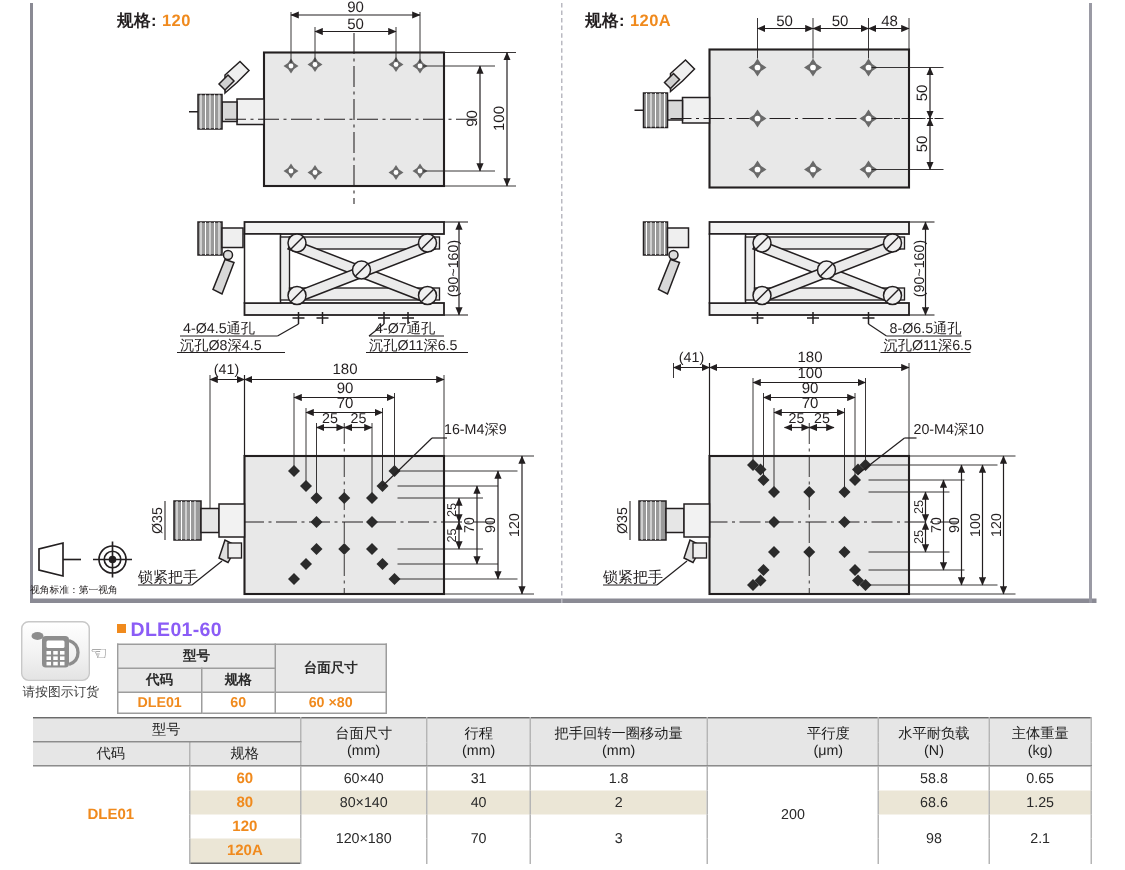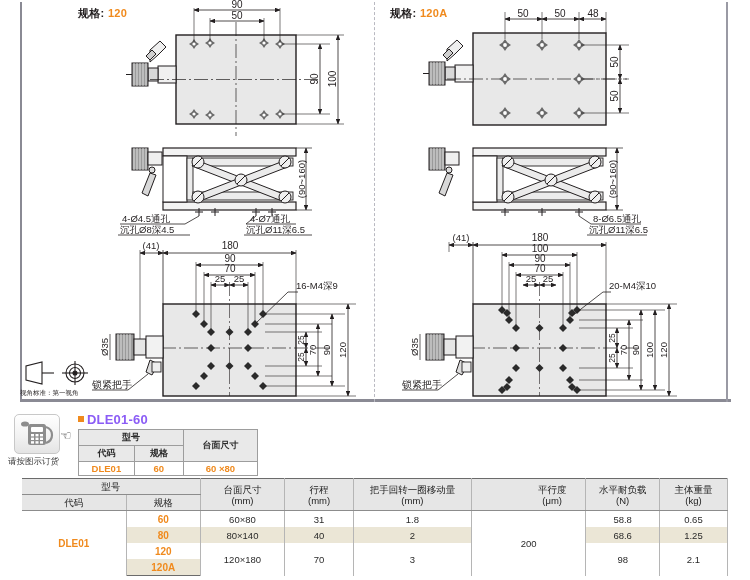--- a/index.html
+++ b/index.html
@@ -34,21 +34,21 @@
   }
   .spec-label .val{color:#f08a1d;}
   
   #order-box{position:absolute;left:8px;top:412px;width:250px;height:56px;}
   #phone-chip{
     position:absolute;left:6px;top:2px;width:44px;height:38px;
     border:1px solid #c8c8c8;border-radius:5px;
     background:linear-gradient(180deg,#ffffff 0%,#f2f2f2 55%,#e4e4e4 100%);
   }
   #order-caption{
-    position:absolute;left:0px;top:44px;width:58px;text-align:left;
+    position:absolute;left:0px;top:44px;width:58px;text-align:right;
     font-size:8.5px;color:#3b3b3b;white-space:nowrap;
   }
   #hand-icon{position:absolute;left:52px;top:16px;font-size:13px;color:#5a5a5a;}
   #order-title{
     position:absolute;left:70px;top:0px;font-size:13px;font-weight:bold;
     color:#8b5cf6;letter-spacing:.2px;
   }
   #order-title .sq{display:inline-block;width:6px;height:6px;background:#f08a1d;
     margin-right:3px;vertical-align:2px;}
   table.ordtab{
@@ -776,21 +776,21 @@
     </tr>
     <tr>
       <th class="sub nbord" style="width:112px;">代码</th>
       <th class="sub" style="width:78px;">规格</th>
     </tr>
   </thead>
   <tbody>
     <tr>
       <td class="code nbord" rowspan="4">DLE01</td>
       <td class="spec">60</td>
-      <td>60×80</td>
+      <td>60×40</td>
       <td>31</td>
       <td>1.8</td>
       <td rowspan="4">200</td>
       <td>58.8</td>
       <td>0.65</td>
     </tr>
     <tr class="alt">
       <td class="spec">80</td>
       <td>80×140</td>
       <td>40</td>

